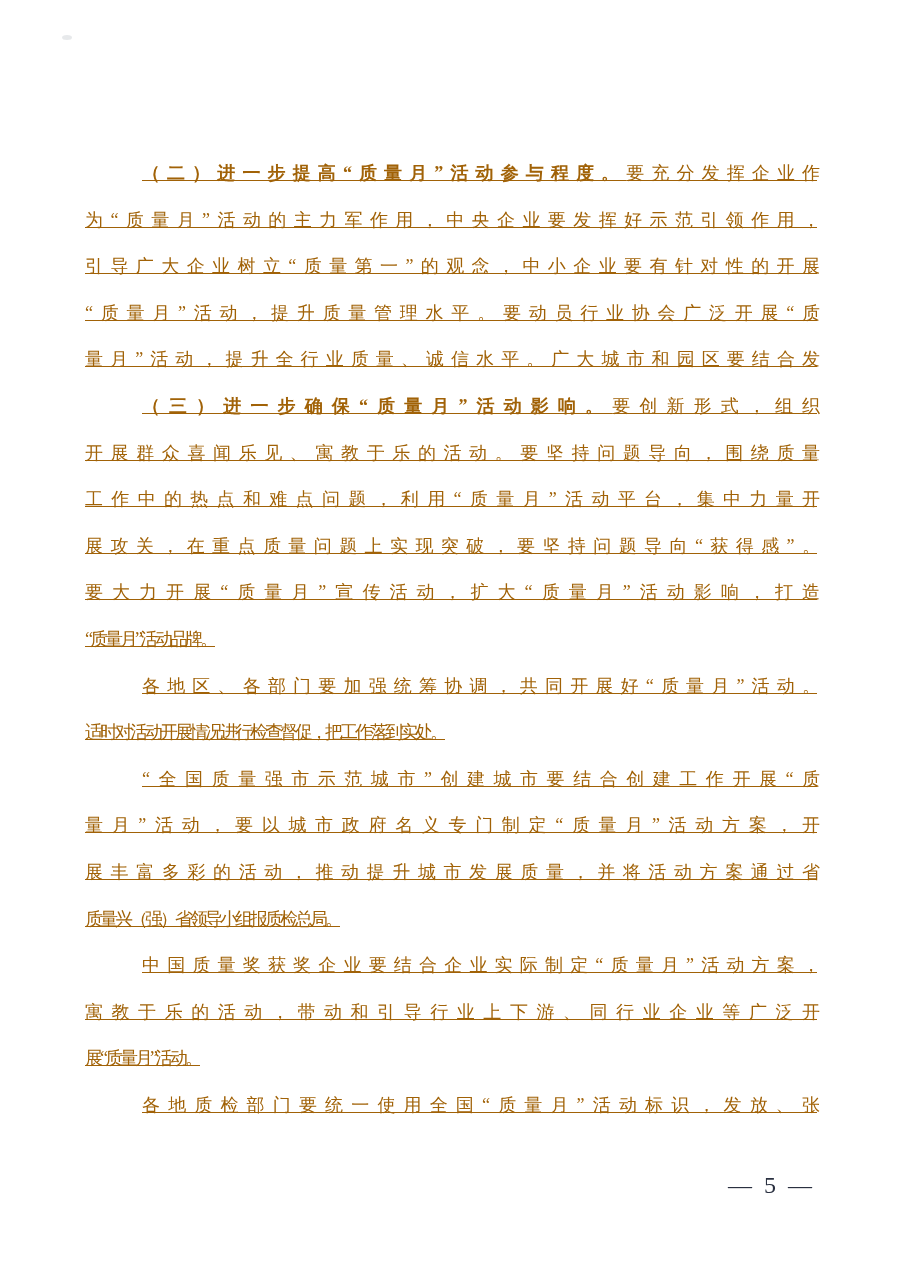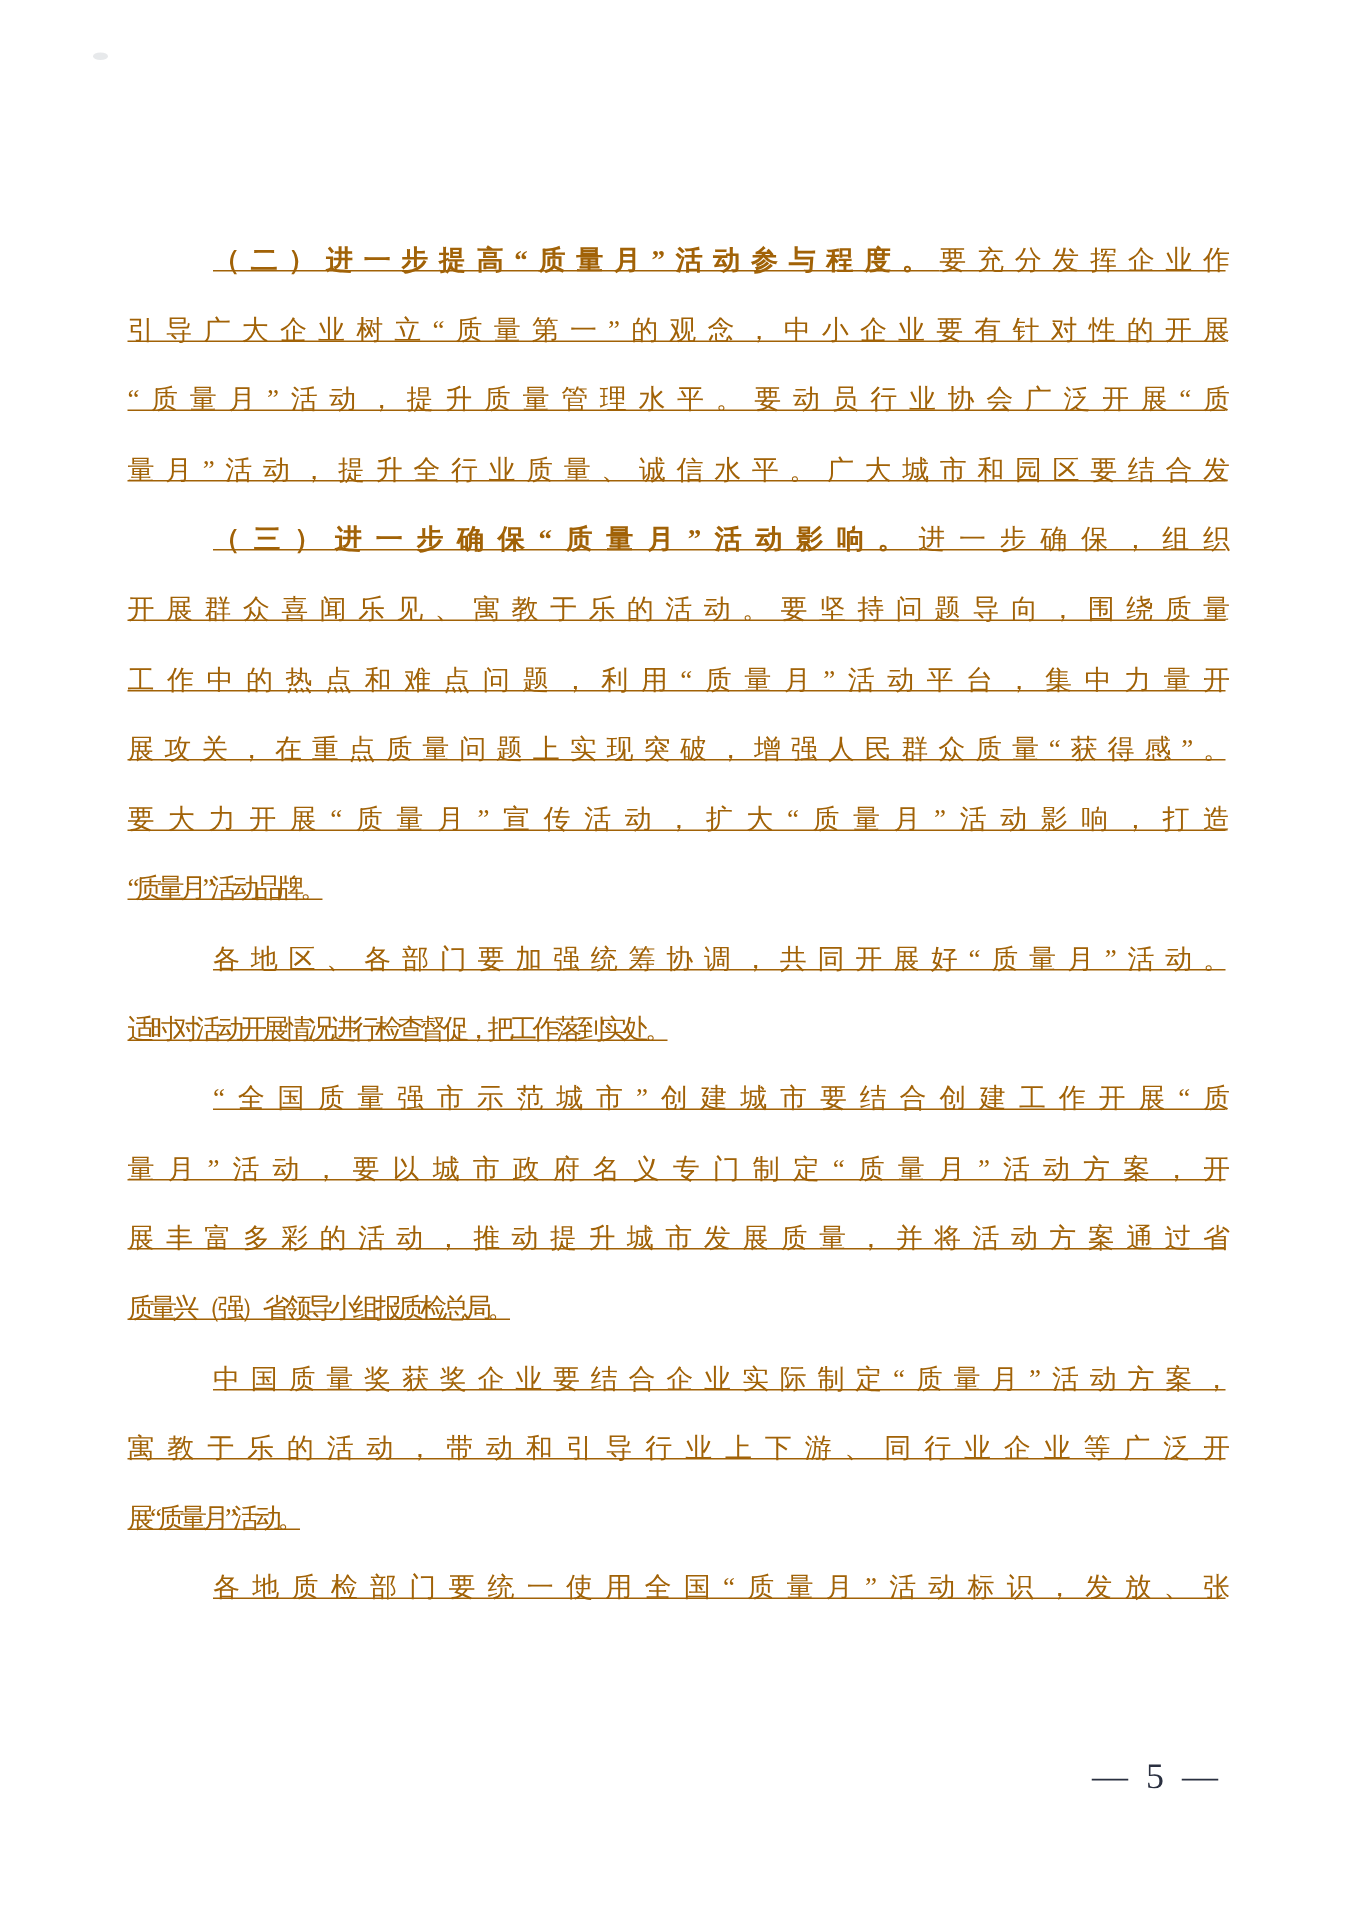--- a/index.html
+++ b/index.html
@@ -55,27 +55,28 @@
   }
 </style>
 </head>
 <body>
 
 <div class="page">
   <div class="speck"></div>
 
   <div class="doc">
     <div class="ln just ind"><span class="b">（二）进一步提高“质量月”活动参与程度。</span><span>要充分发挥企业作</span></div>
+    <div class="ln just">为“质量月”活动的主力军作用，中央企业要发挥好示范引领作用，</div>
     <div class="ln just">引导广大企业树立“质量第一”的观念，中小企业要有针对性的开展</div>
     <div class="ln just">“质量月”活动，提升质量管理水平。要动员行业协会广泛开展“质</div>
     <div class="ln just">量月”活动，提升全行业质量、诚信水平。广大城市和园区要结合发</div>
-    <div class="ln just ind"><span class="b">（三）进一步确保“质量月”活动影响。</span><span>进一步确保，组织</span></div>
+    <div class="ln just ind"><span class="b">（三）进一步确保“质量月”活动影响。</span><span>要创新形式，组织</span></div>
     <div class="ln just">开展群众喜闻乐见、寓教于乐的活动。要坚持问题导向，围绕质量</div>
     <div class="ln just">工作中的热点和难点问题，利用“质量月”活动平台，集中力量开</div>
-    <div class="ln just">展攻关，在重点质量问题上实现突破，增强人民群众质量“获得感”。</div>
+    <div class="ln just">展攻关，在重点质量问题上实现突破，要坚持问题导向“获得感”。</div>
     <div class="ln just">要大力开展“质量月”宣传活动，扩大“质量月”活动影响，打造</div>
     <div class="ln">“质量月”活动品牌。</div>
     <div class="ln just ind">各地区、各部门要加强统筹协调，共同开展好“质量月”活动。</div>
     <div class="ln">适时对活动开展情况进行检查督促，把工作落到实处。</div>
     <div class="ln just ind">“全国质量强市示范城市”创建城市要结合创建工作开展“质</div>
     <div class="ln just">量月”活动，要以城市政府名义专门制定“质量月”活动方案，开</div>
     <div class="ln just">展丰富多彩的活动，推动提升城市发展质量，并将活动方案通过省</div>
     <div class="ln">质量兴（强）省领导小组报质检总局。</div>
     <div class="ln just ind">中国质量奖获奖企业要结合企业实际制定“质量月”活动方案，</div>
     <div class="ln just">寓教于乐的活动，带动和引导行业上下游、同行业企业等广泛开</div>

